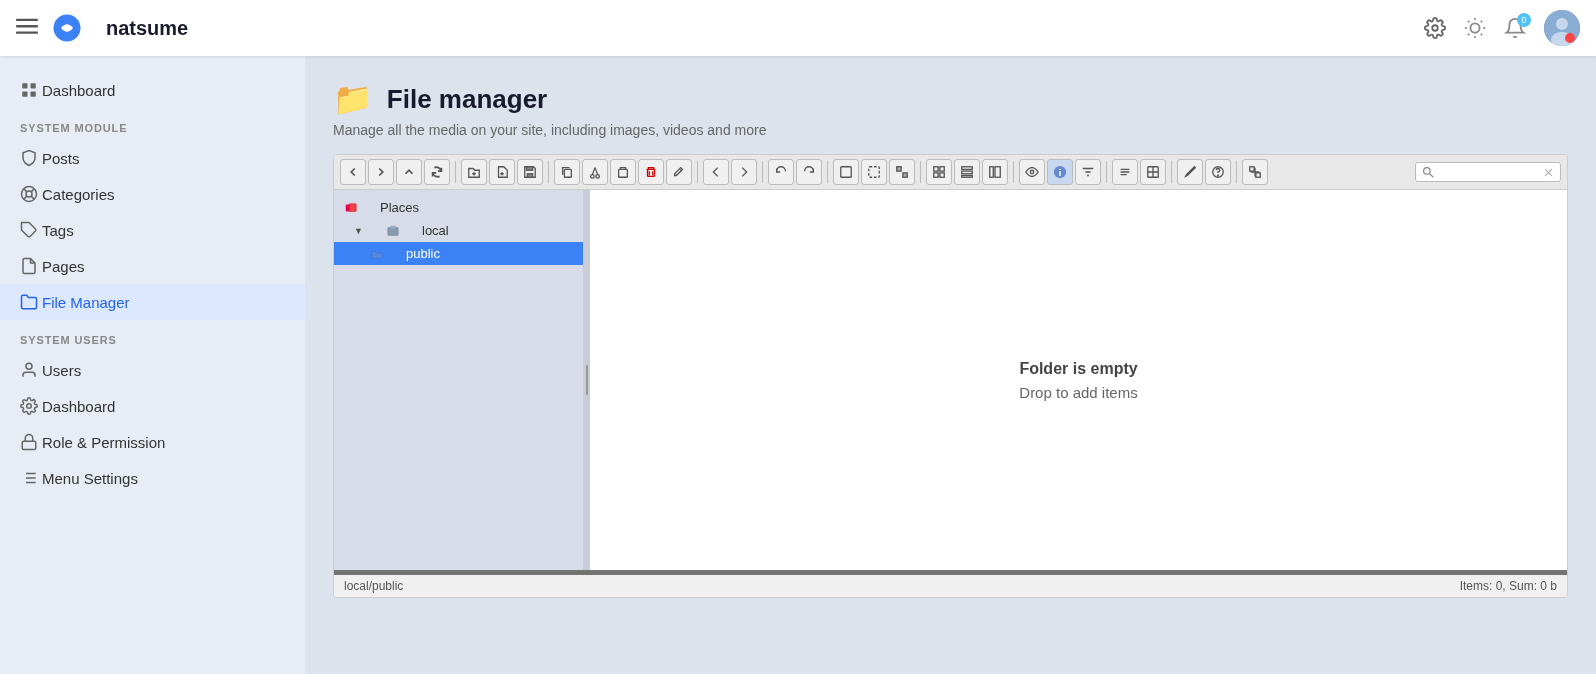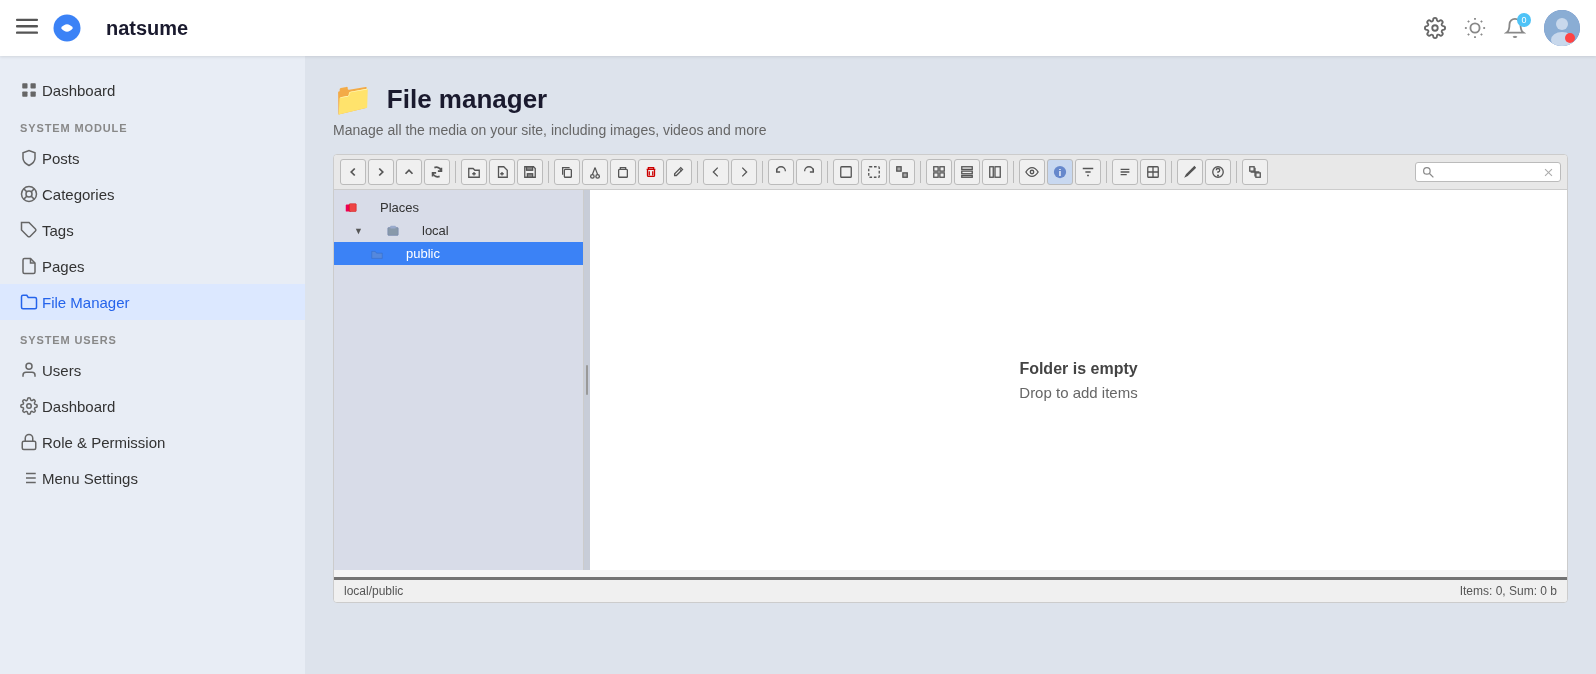--- a/index.html
+++ b/index.html
@@ -282,22 +282,21 @@
 
     
     .fm-statusbar {
       display: flex;
       justify-content: space-between;
       align-items: flex-start;
       padding: 4px 10px;
       font-size: 12px;
       color: #555;
       background: #f0f0f0;
-      border-top: 3px solid #737373;
-      margin-top: 7px;
+      border-top: 5px solid #737373;
     }
   </style>
 </head>
 <body>
 
 <div class="navbar">
   <span class="nav-hamburger">
     <svg viewBox="0 0 24 24" fill="currentColor" width="22" height="22">
       <rect y="4" width="24" height="2.5" rx="1"></rect>
       <rect y="11" width="24" height="2.5" rx="1"></rect>

